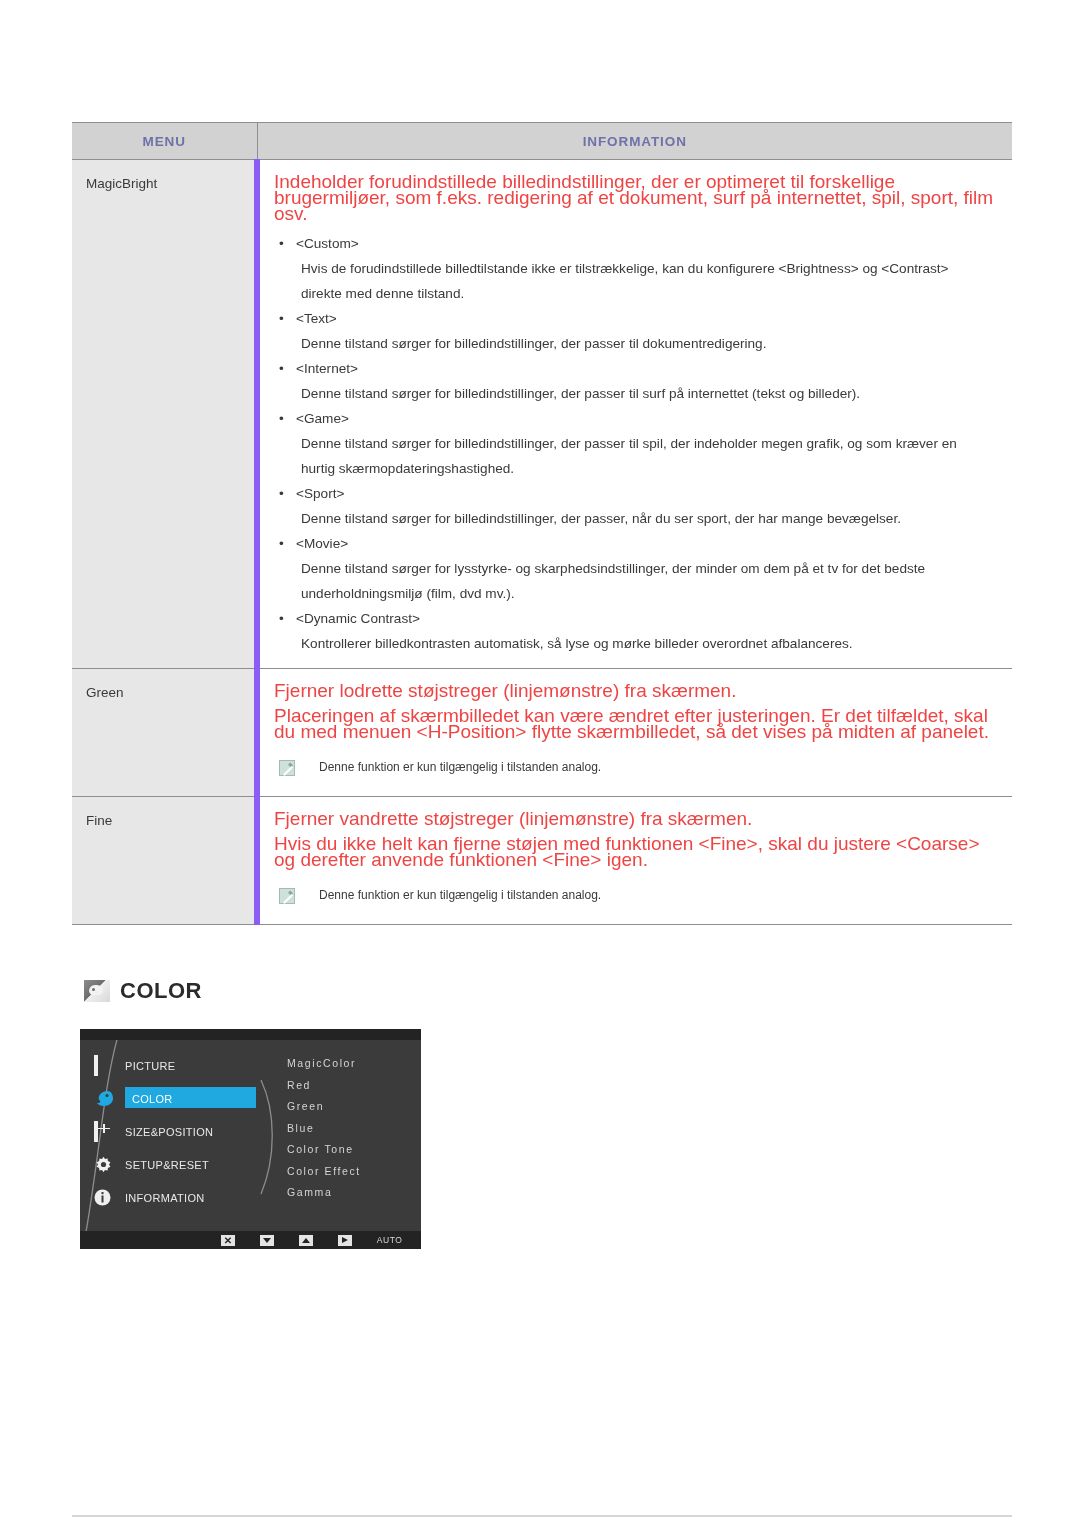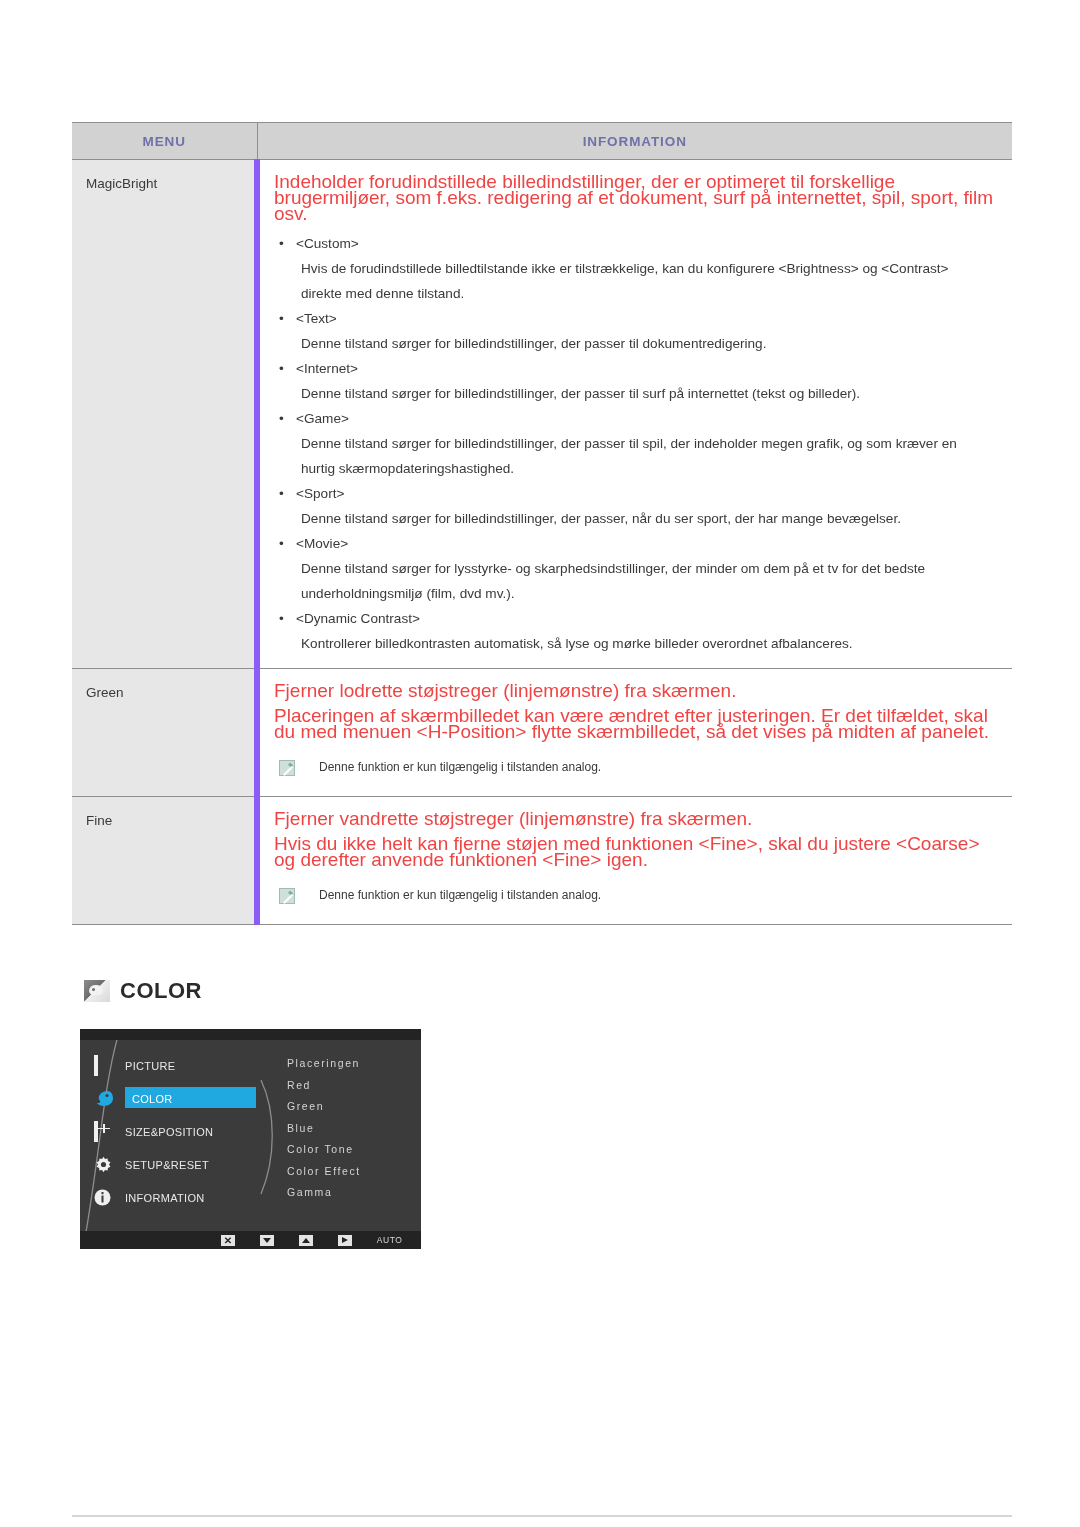--- a/index.html
+++ b/index.html
@@ -559,21 +559,21 @@
             <rect x="7.5" y="6.5" width="2" height="7" fill="#3b3b3b"></rect>
             <rect x="7.5" y="3" width="2" height="2.2" fill="#3b3b3b"></rect>
           </svg>
         </span>
         <span class="osd-label">INFORMATION</span>
       </div>
 
     </div>
 
     <div class="osd-right">
-      <div class="osd-sub">Placeringen</div>
+      <div class="osd-sub">MagicColor</div>
       <div class="osd-sub">Red</div>
       <div class="osd-sub">Green</div>
       <div class="osd-sub">Blue</div>
       <div class="osd-sub">Color Tone</div>
       <div class="osd-sub">Color Effect</div>
       <div class="osd-sub">Gamma</div>
     </div>
 
     <div class="osd-bottombar">
       <span class="osd-btn">

